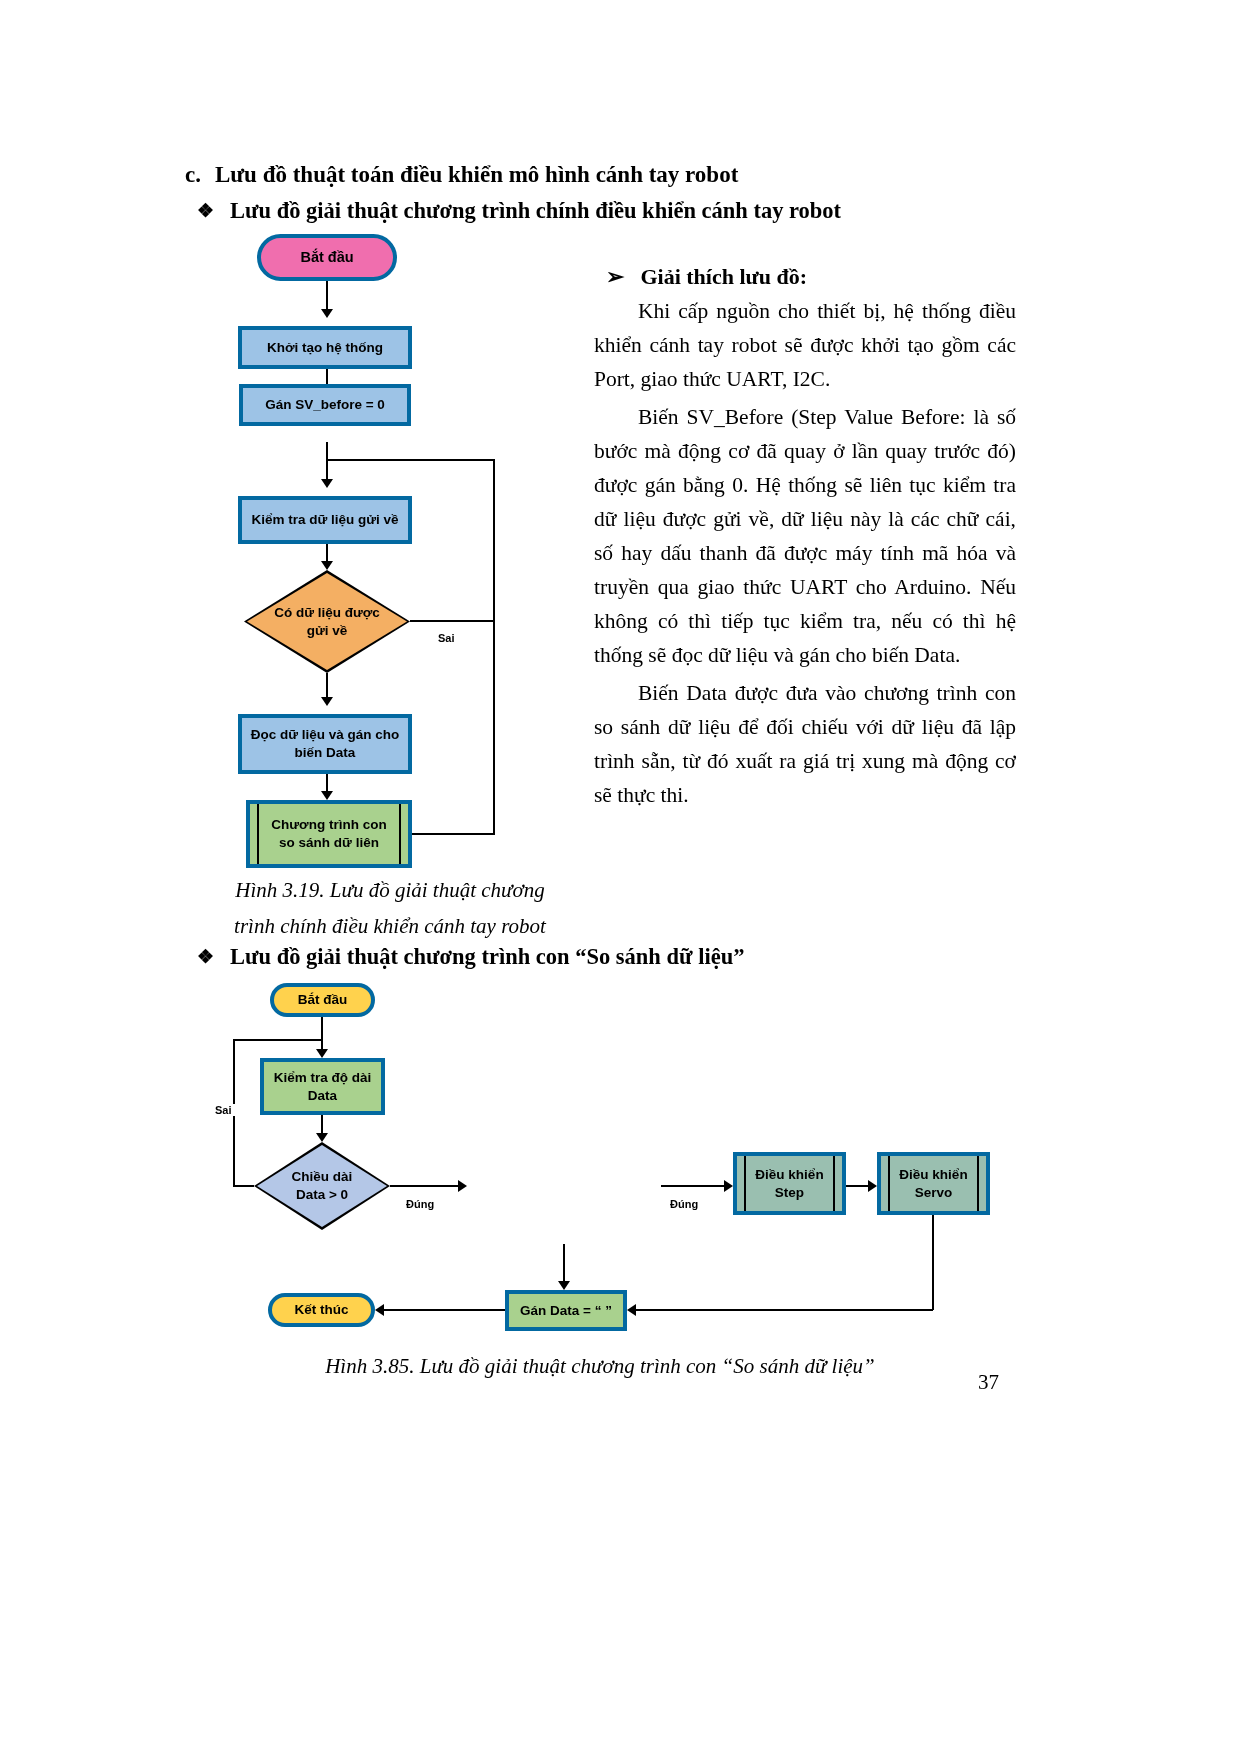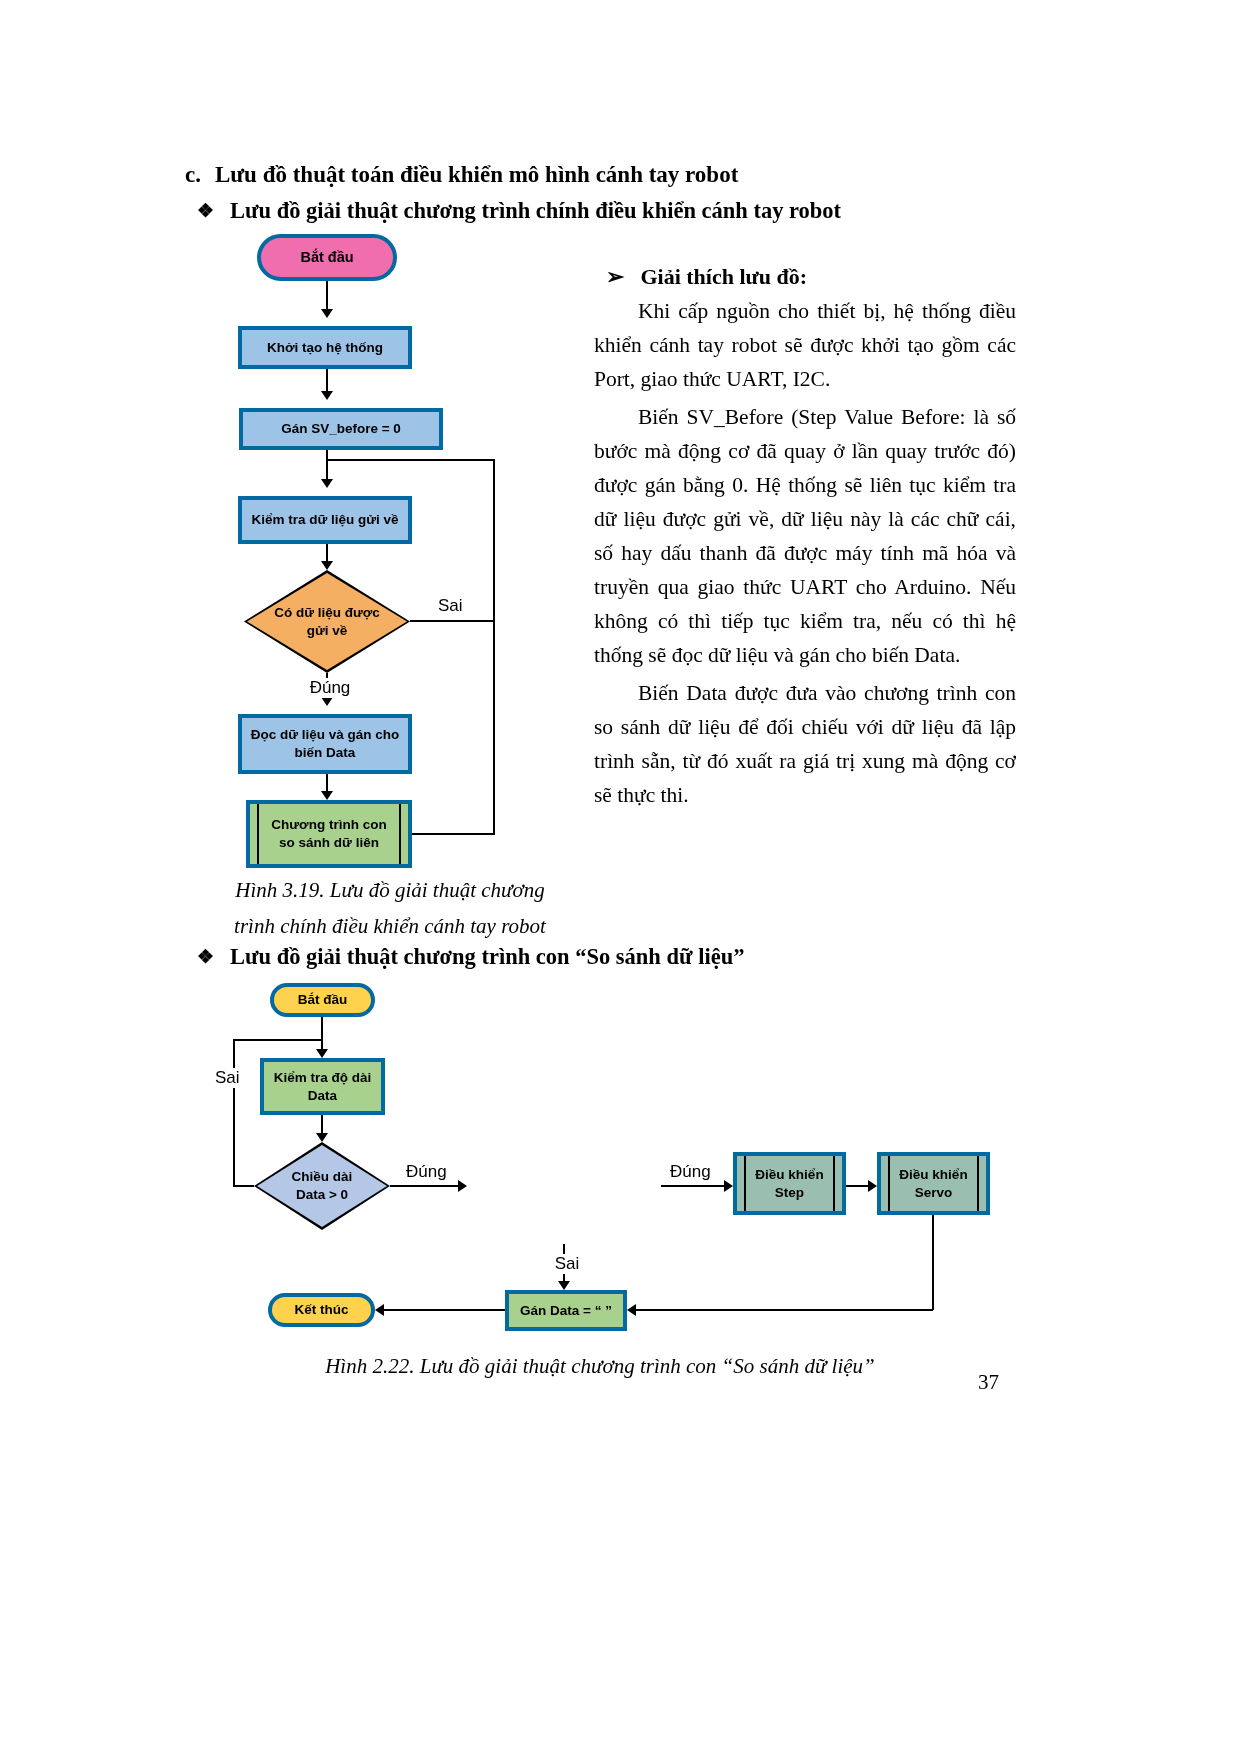--- a/index.html
+++ b/index.html
@@ -48,21 +48,21 @@
 
   
   .vl,.hl { position:absolute; background:#000; }
   .vl { width:2px; } .hl { height:2px; }
   .ah { position:absolute; width:0; height:0; }
   .ah.down  { border-left:6px solid transparent; border-right:6px solid transparent; border-top:9px solid #000; }
   .ah.right { border-top:6px solid transparent; border-bottom:6px solid transparent; border-left:9px solid #000; }
   .ah.left  { border-top:6px solid transparent; border-bottom:6px solid transparent; border-right:9px solid #000; }
 
   .flabel { position:absolute; font-family:"Liberation Sans","DejaVu Sans",sans-serif;
-            font-weight:normal; font-size:17px; }
+            font-weight:bold; font-size:11px;margin-top:36px; }
   .flabel.bg { background:#fff; padding:0 3px; }
   .flabel.ctr { text-align:center; }
 
   
   .expl { position:absolute; left:590px; top:264px; width:430px; }
   .expl-head { font-weight:bold; font-size:22px; padding-left:16px; display:flex; gap:16px; margin-bottom:4px; }
   .expl p { margin:4px; text-align:justify; text-indent:44px; font-size:21.5px; line-height:34px; }
 
   .caption { position:absolute; font-style:italic; font-size:21px; text-align:center; line-height:1.72; }
   .pageno { position:absolute; font-size:21px; }
@@ -98,21 +98,21 @@
   <div class="hl" style="left:412px;top:833px;width:83px"></div>
   <div class="vl" style="left:493px;top:459px;height:375px"></div>
   <div class="hl" style="left:327px;top:459px;width:168px"></div>
 
   <div class="node stadium pink" style="left:257px;top:234px;width:140px;height:47px;font-size:14.5px">
     <span>Bắt đầu</span>
   </div>
   <div class="node blue" style="left:238px;top:318px;width:174px;height:43px">
     <span>Khởi tạo hệ thống</span>
   </div>
-  <div class="node blue" style="left:239px;top:400px;width:204px;height:42px">
+  <div class="node blue" style="left:239px;top:376px;width:172px;height:42px">
     <span>Gán SV_before = 0</span>
   </div>
   <div class="node blue" style="left:238px;top:488px;width:174px;height:48px">
     <span>Kiểm tra dữ liệu gửi về</span>
   </div>
 
   <div class="diamond" style="left:244px;top:570px;width:166px;height:103px">
     <div class="d-border"></div>
     <div class="d-fill orange"></div>
     <div class="d-label">Có dữ liệu được gửi về</div>
@@ -207,17 +207,17 @@
     <span>Điều khiển Servo</span>
   </div>
 
   <div class="node green" style="left:505px;top:1290px;width:122px;height:41px">
     <span>Gán Data = “ ”</span>
   </div>
   <div class="node stadium gold" style="left:268px;top:1293px;width:107px;height:34px">
     <span>Kết thúc</span>
   </div>
 
-  <div class="caption" style="left:250px;top:1348px;width:700px">Hình 2.22. Lưu đồ giải thuật chương trình con “So sánh dữ liệu”</div>
+  <div class="caption" style="left:250px;top:1348px;width:700px">Hình 3.85. Lưu đồ giải thuật chương trình con “So sánh dữ liệu”</div>
 
   <div class="pageno" style="left:978px;top:1370px">37</div>
 
 </div>
 
 </body></html>

